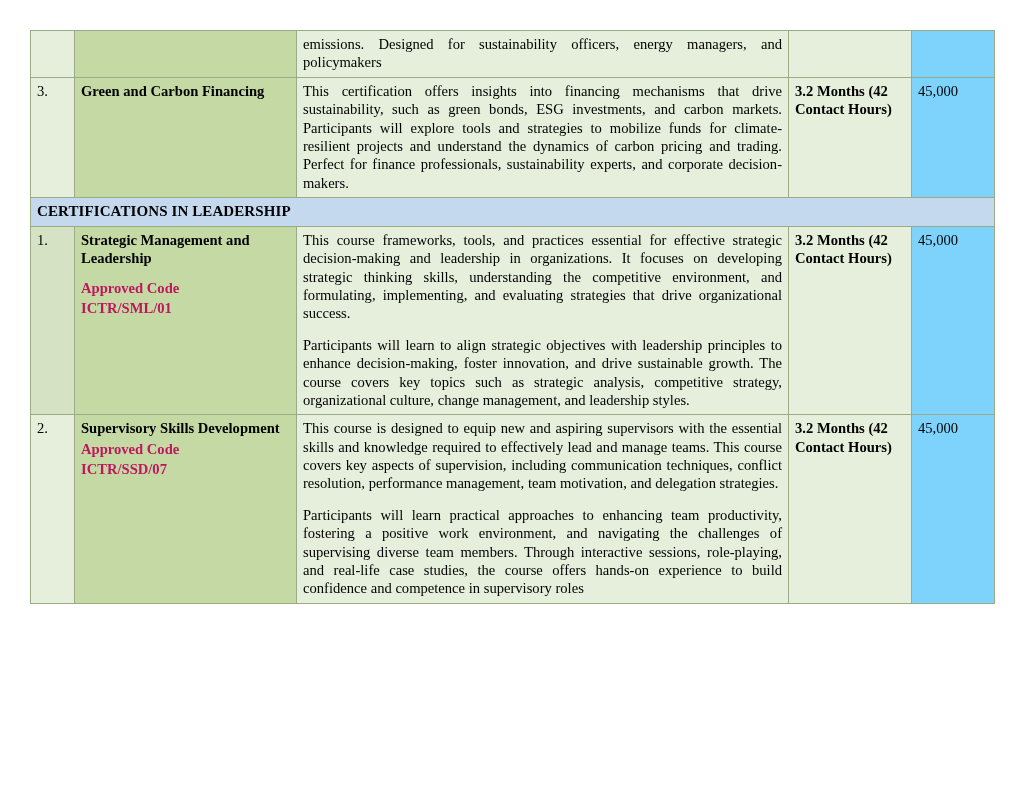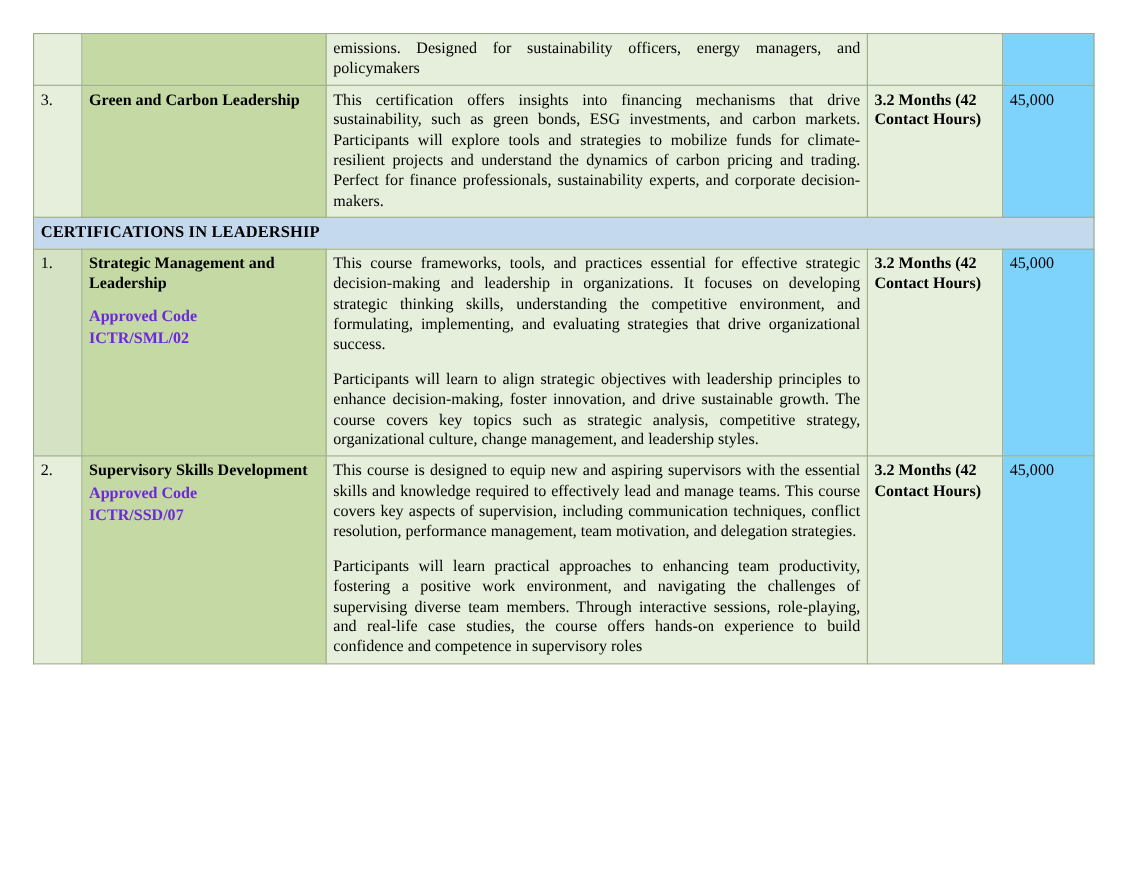--- a/index.html
+++ b/index.html
@@ -55,21 +55,21 @@
     font-weight: bold;
     font-size: 15px;
     letter-spacing: 0.1px;
     padding: 3px 8px 4px 8px;
   }
   .num { text-align: left; }
   .title-text {
     font-weight: bold;
   }
   .approved-code {
-    color: #6d28d9;
+    color: #be185d;
     font-weight: bold;
     margin-top: 11px;
   }
   .approved-code.tight { margin-top: 2px; }
   .desc p {
     margin: 0;
     text-align: justify;
     text-justify: inter-word;
     hyphens: none;
   }
@@ -106,21 +106,21 @@
         <td class="fee shade-fee">
           <span></span>
         </td>
       </tr>
 
       <tr>
         <td class="num shade-num-light">
           <span>3.</span>
         </td>
         <td class="shade-green">
-          <span class="title-text">Green and Carbon Leadership</span>
+          <span class="title-text">Green and Carbon Financing</span>
         </td>
         <td class="desc shade-desc">
           <p>This certification offers insights into financing mechanisms that drive sustainability, such as green bonds, ESG investments, and carbon markets. Participants will explore tools and strategies to mobilize funds for climate-resilient projects and understand the dynamics of carbon pricing and trading. Perfect for finance professionals, sustainability experts, and corporate decision-makers.</p>
         </td>
         <td class="dur shade-dur">
           <span>3.2 Months (42 Contact Hours)</span>
         </td>
         <td class="fee shade-fee">
           <span>45,000</span>
         </td>
@@ -132,21 +132,21 @@
         </td>
       </tr>
 
       <tr>
         <td class="num shade-num-dark">
           <span>1.</span>
         </td>
         <td class="shade-title-dk">
           <div class="title-text">Strategic Management and Leadership</div>
           <div class="approved-code">Approved Code</div>
-          <div class="approved-code tight">ICTR/SML/02</div>
+          <div class="approved-code tight">ICTR/SML/01</div>
         </td>
         <td class="desc shade-desc">
           <p>This course frameworks, tools, and practices essential for effective strategic decision-making and leadership in organizations. It focuses on developing strategic thinking skills, understanding the competitive environment, and formulating, implementing, and evaluating strategies that drive organizational success.</p>
           <p>Participants will learn to align strategic objectives with leadership principles to enhance decision-making, foster innovation, and drive sustainable growth. The course covers key topics such as strategic analysis, competitive strategy, organizational culture, change management, and leadership styles.</p>
         </td>
         <td class="dur shade-dur">
           <span>3.2 Months (42 Contact Hours)</span>
         </td>
         <td class="fee shade-fee">
           <span>45,000</span>

